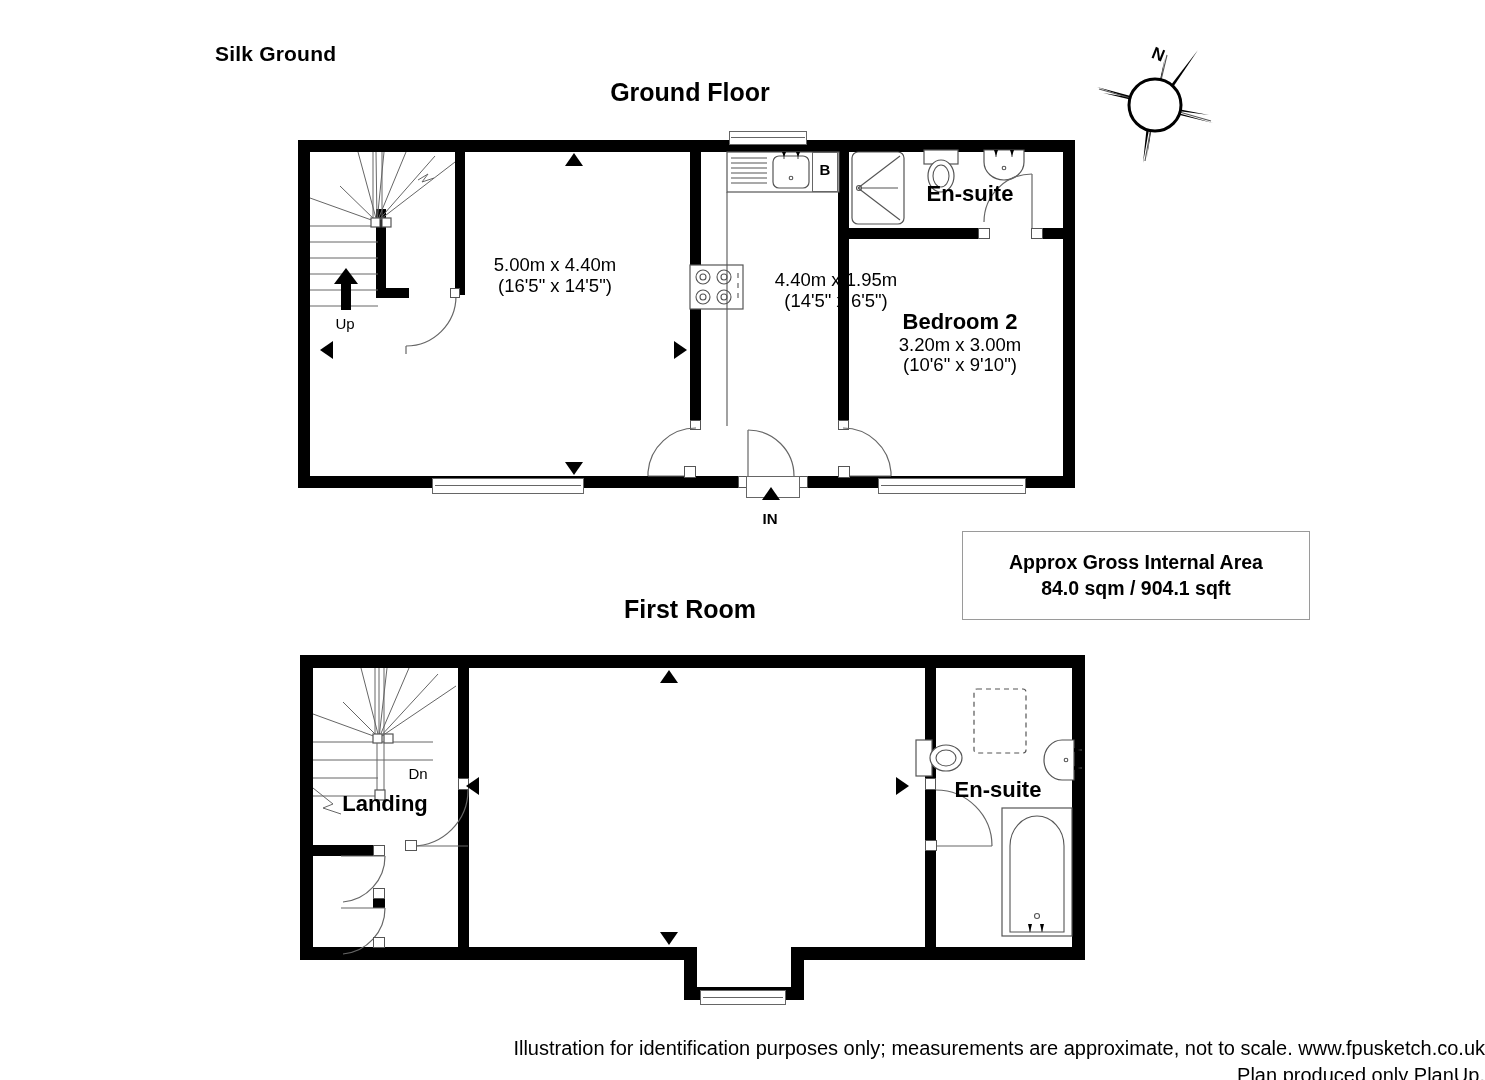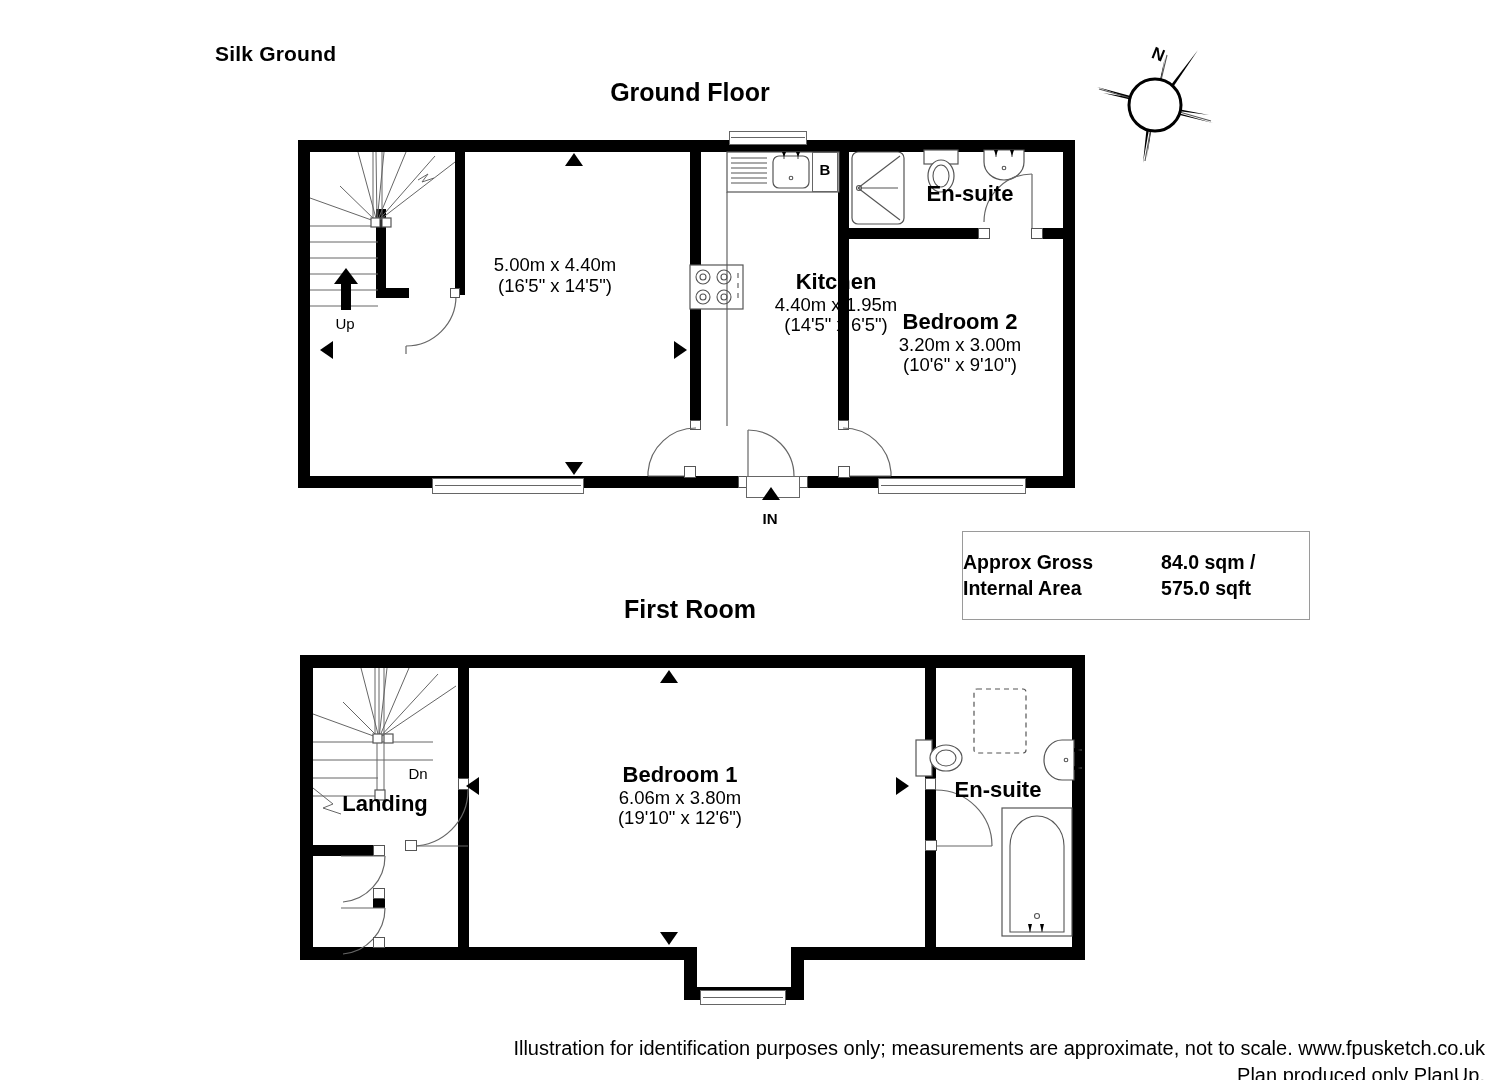--- a/index.html
+++ b/index.html
@@ -51,21 +51,21 @@
     font-size: 15px; font-weight: bold;
     text-align: center;
   }
 
   
   #area-box {
     left: 962px; top: 531px;
     width: 348px; height: 89px;
     border: 1px solid #9a9a9a;
     background: #ffffff;
-    display: flex; flex-direction: row;
+    display: flex; flex-direction: column;
     align-items: center; justify-content: center;
     box-sizing: border-box;
   }
   #area-box div {
     font-size: 19.5px; font-weight: bold;
     line-height: 1.3;
   }
 
   
   #footer {
@@ -295,39 +295,38 @@
   <div class="abs tri tri-right" style="left:674px; top:341px;"></div>
   <div class="abs tri tri-up" style="left:762px; top:487px;"></div>
   <div class="abs small-label" style="left:750px; top:510px; width:40px; font-weight:bold;">IN</div>
 
   <div class="abs room-label" style="left:405px; top:255px; width:300px;">
     <div class="room-dim">5.00m x 4.40m</div>
     <div class="room-dim">(16'5" x 14'5")</div>
   </div>
 
   <div class="abs room-label" style="left:686px; top:270px; width:300px;">
-    <div class="room-name">Kitchen</div>
     <div class="room-dim">4.40m x 1.95m</div>
     <div class="room-dim">(14'5" x 6'5")</div>
   </div>
 
   <div class="abs room-label" style="left:810px; top:310px; width:300px;">
     <div class="room-name">Bedroom 2</div>
     <div class="room-dim">3.20m x 3.00m</div>
     <div class="room-dim">(10'6" x 9'10")</div>
   </div>
 
   <div class="abs room-label" style="left:880px; top:182px; width:180px;">
     <div class="room-name">En-suite</div>
   </div>
 </div>
 
 <div class="abs" id="area-box">
   <div>Approx Gross Internal Area</div>
-  <div>84.0 sqm / 575.0 sqft</div>
+  <div>84.0 sqm / 904.1 sqft</div>
 </div>
 
 <div class="abs floor-heading" id="first-floor-heading">First Room</div>
 
 <div class="abs" style="left:0; top:0; width:1485px; height:1030px;">
 
   <div class="abs wall" style="left:300px; top:655px; width:785px; height:13px;"></div>
   <div class="abs wall" style="left:300px; top:655px; width:13px; height:305px;"></div>
   <div class="abs wall" style="left:1072px; top:655px; width:13px; height:305px;"></div>
 
@@ -430,25 +429,20 @@
     <line class="door-arc" x1="0" y1="0" x2="-44" y2="0"></line>
   </svg>
   <div class="abs jamb" style="left:373px; top:888px; width:12px; height:11px;"></div>
   <div class="abs jamb" style="left:373px; top:937px; width:12px; height:11px;"></div>
 
   <div class="abs tri tri-up" style="left:660px; top:670px;"></div>
   <div class="abs tri tri-down" style="left:660px; top:932px;"></div>
   <div class="abs tri tri-left" style="left:466px; top:777px;"></div>
   <div class="abs tri tri-right" style="left:896px; top:777px;"></div>
 
-  <div class="abs room-label" style="left:530px; top:763px; width:300px;">
-    <div class="room-name">Bedroom 1</div>
-    <div class="room-dim">6.06m x 3.80m</div>
-    <div class="room-dim">(19'10" x 12'6")</div>
-  </div>
 
   <div class="abs room-label" style="left:295px; top:792px; width:180px;">
     <div class="room-name">Landing</div>
   </div>
 
   <div class="abs room-label" style="left:908px; top:778px; width:180px;">
     <div class="room-name">En-suite</div>
   </div>
 </div>
 

